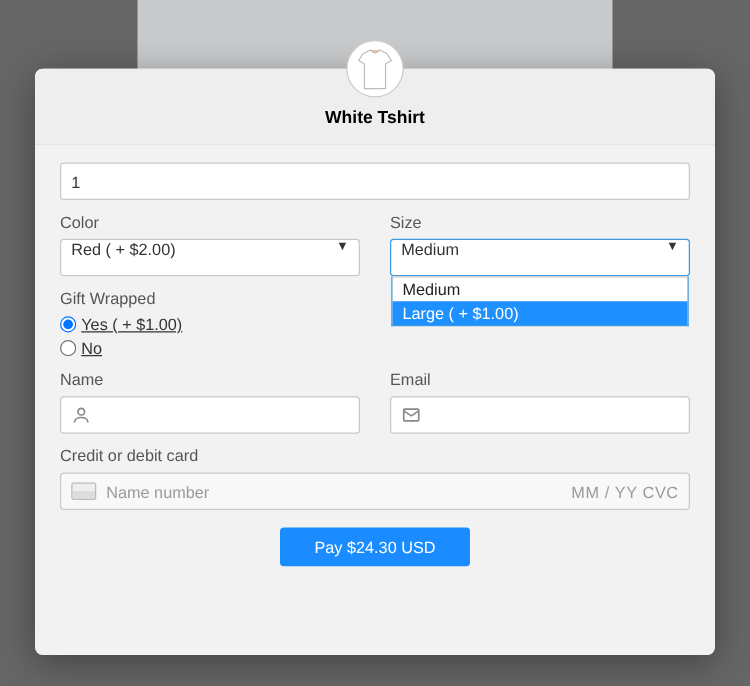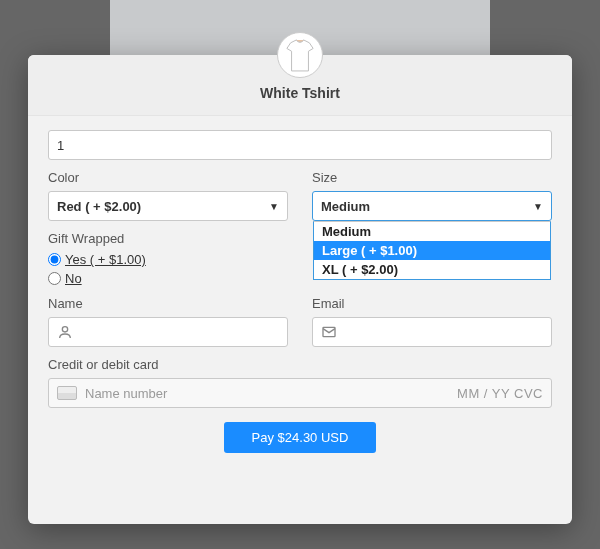--- a/index.html
+++ b/index.html
@@ -55,21 +55,21 @@
   }
   .avatar svg { width: 30px; height: 36px; }
   .header {
     padding-top: 30px;
     padding-bottom: 14px;
     text-align: center;
     border-bottom: 1px solid #e4e4e4;
     background: #eeeeee;
     border-radius: 6px 6px 0 0;
   }
-  .title { font-weight: 700; font-size: 14px; color: #404040; text-align: center; }
+  .title { font-weight: 700; font-size: 14px; color: #000000; text-align: center; }
   .body { padding: 14px 20px 10px 20px; }
   .label {
     font-size: 13px;
     color: #555;
     margin-bottom: 6px;
     display: block;
   }
   .row { margin-bottom: 10px; }
   .cols { display: flex; gap: 24px; }
   .col { flex: 1; position: relative; }
@@ -78,25 +78,24 @@
     height: 30px;
     border: 1px solid #c9c9c9;
     border-radius: 3px;
     background: #fff;
     font-size: 13px;
     padding: 0 8px;
     color: #333;
   }
   .select {
     display: flex;
-    align-items: center;
+    align-items: flex-start;
     justify-content: space-between;
     cursor: pointer;
     position: relative;
-    font-weight: bold;
   }
   .select.open { border-color: #3b99e0; }
   .caret {
     font-size: 10px;
     color: #333;
   }
   .dropdown {
     position: absolute;
     top: 29px;
     left: 0; right: 0;
@@ -199,21 +198,20 @@
         </div>
       </div>
       <div class="col">
         <label class="label">Size</label>
         <div class="select open">
           <span>Medium</span>
           <span class="caret">▼</span>
           <div class="dropdown">
             <div class="dropdown-item">Medium</div>
             <div class="dropdown-item highlight">Large ( + $1.00)</div>
-            <div class="dropdown-item">XL ( + $2.00)</div>
           </div>
         </div>
       </div>
     </div>
 
     <div class="row">
       <label class="label">Gift Wrapped</label>
       <div class="radio-group">
         <div class="radio-row">
           <input type="radio" name="gift" checked="" style="">

